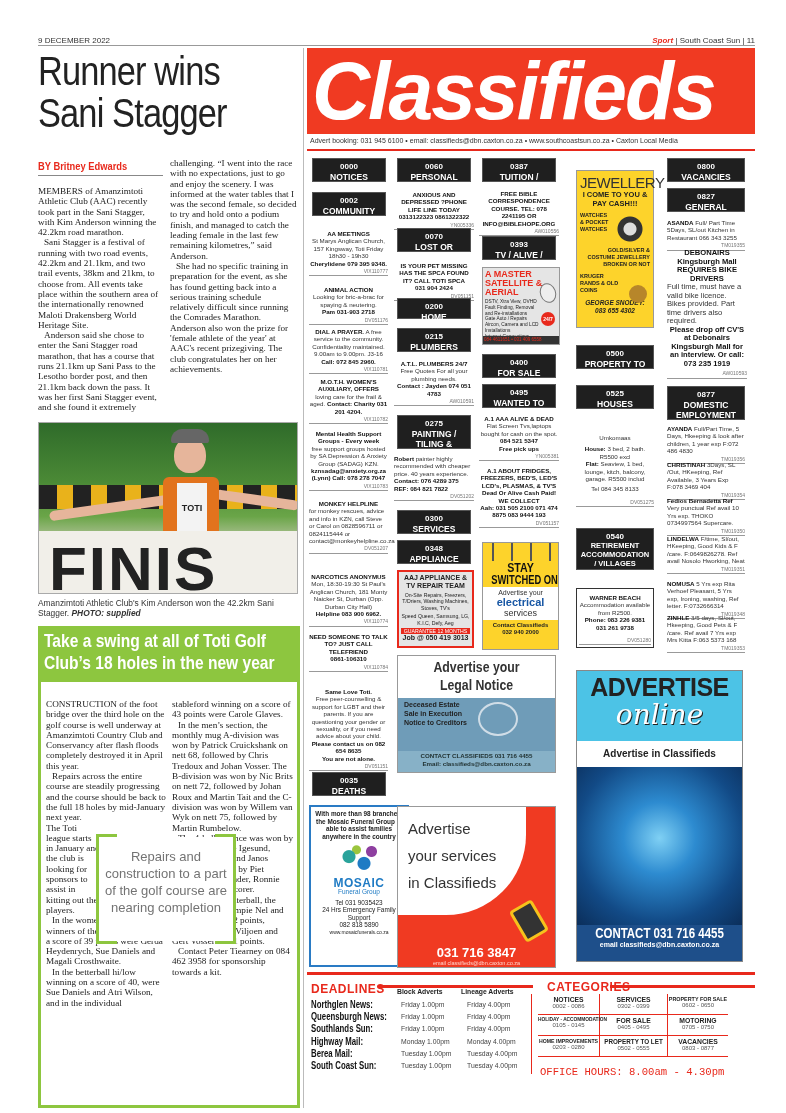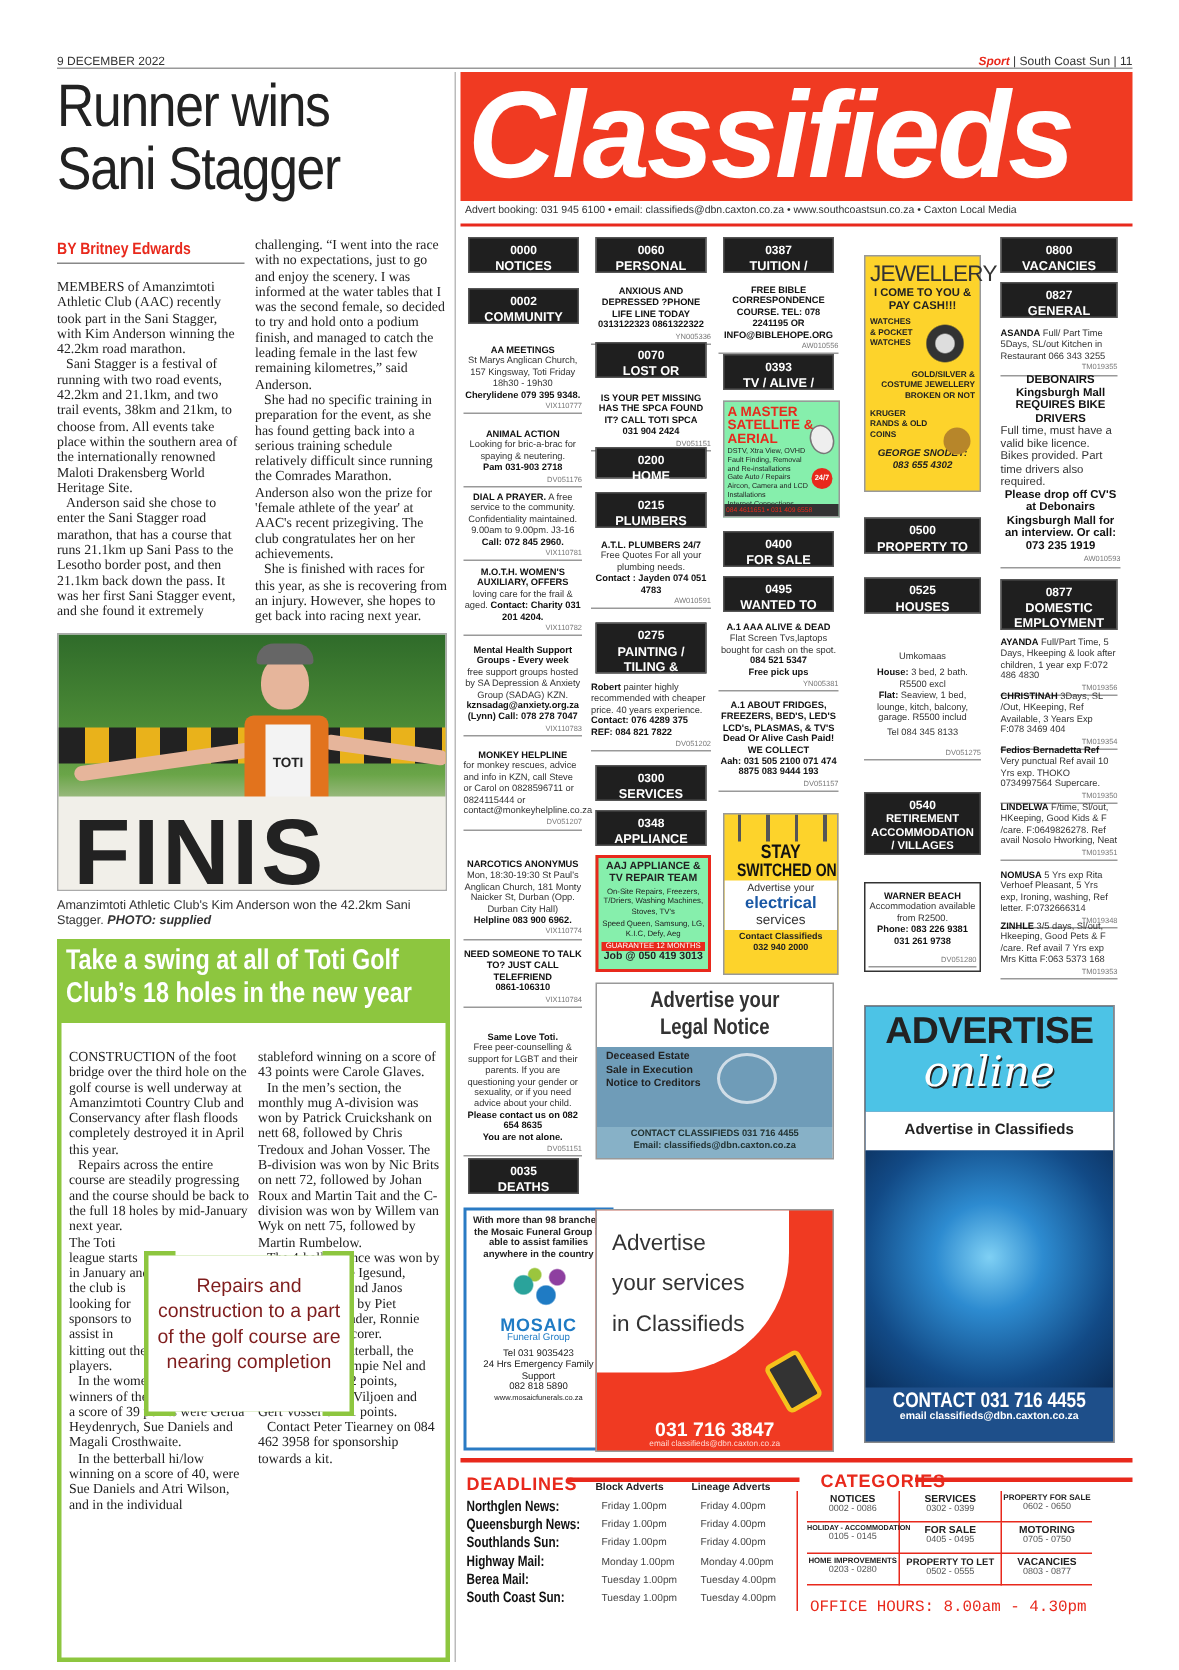--- a/index.html
+++ b/index.html
@@ -38,21 +38,21 @@
 #classhead{left:307px;top:48px;width:448px;height:86px;background:#f03a22}
 #classtitle{left:312px;top:44px;font-size:82px;font-weight:bold;font-style:italic;color:#fff;letter-spacing:-2px;transform:scaleX(0.98);transform-origin:left top;font-family:"Liberation Sans",sans-serif}
 #advline{left:310px;top:137px;width:445px;font-size:7px;color:#333;white-space:nowrap}
 #redrule{left:307px;top:149px;width:448px;height:2px;background:#e8291c}
 .cat{position:absolute;background:#1f1f1f;color:#fff;text-align:center;font-size:8.5px;line-height:10px;font-weight:bold;padding:3px 2px;border:1px solid #555}
 .cat .num{display:block;font-size:8px}
 .ad{position:absolute;font-size:6.2px;line-height:7.4px;text-align:center;color:#333}
 .ad b{color:#111}
 .ad .ref{display:block;text-align:right;font-size:5px;color:#777;border-bottom:1px solid #999;margin-top:1px}
 .adl{text-align:left}
-.yellowad{position:absolute;background:#86efac;border:1px solid #999}
+.yellowad{position:absolute;background:#e5e5e5;border:1px solid #999}
 #deadrule{left:307px;top:972px;width:448px;height:3px;background:#e8291c}
 #deadtitle{left:311px;top:982px;font-size:12px;font-weight:bold;color:#e8291c;letter-spacing:0.5px}
 #deadline-rule{left:378px;top:985px;width:155px;height:3px;background:#e8291c}
 #cattitle{left:547px;top:980px;font-size:12px;font-weight:bold;color:#e8291c;letter-spacing:0.5px}
 #cat-rule{left:610px;top:985px;width:145px;height:3px;background:#e8291c}
 .dl-table{left:311px;top:993px;width:222px;font-size:7px}
 .dl-row{display:flex;height:12.3px;align-items:center}
 .dl-name{width:90px;font-size:10px;font-weight:bold;color:#111;transform:scaleX(0.78);transform-origin:left;white-space:nowrap}
 .dl-c{width:66px;font-size:6.8px;color:#444}
 #cat-sep{left:531px;top:994px;width:1px;height:80px;background:#e8291c}
@@ -79,21 +79,20 @@
 <div class="abs" id="byline-rule"></div>
 
 <div class="abs col-text" id="art1a">
   <p class="first">MEMBERS of Amanzimtoti Athletic Club (AAC) recently took part in the Sani Stagger, with Kim Anderson winning the 42.2km road marathon.</p>
   <p>Sani Stagger is a festival of running with two road events, 42.2km and 21.1km, and two trail events, 38km and 21km, to choose from. All events take place within the southern area of the internationally renowned Maloti Drakensberg World Heritage Site.</p>
   <p>Anderson said she chose to enter the Sani Stagger road marathon, that has a course that runs 21.1km up Sani Pass to the Lesotho border post, and then 21.1km back down the pass. It was her first Sani Stagger event, and she found it extremely</p>
 </div>
 <div class="abs col-text" id="art1b">
   <p class="first">challenging. “I went into the race with no expectations, just to go and enjoy the scenery. I was informed at the water tables that I was the second female, so decided to try and hold onto a podium finish, and managed to catch the leading female in the last few remaining kilometres,” said Anderson.</p>
   <p>She had no specific training in preparation for the event, as she has found getting back into a serious training schedule relatively difficult since running the Comrades Marathon. Anderson also won the prize for 'female athlete of the year' at AAC's recent prizegiving. The club congratulates her on her achievements.</p>
-  <p>She is finished with races for this year, as she is recovering from an injury. However, she hopes to get back into racing next year.</p>
 </div>
 
 <div class="abs" id="photo">
   <div class="barrier"></div>
   <div class="armL"></div>
   <div class="armR"></div>
   <div class="vest"></div>
   <div class="vest-inner">
       <span style="display:block;font-size:9px;font-weight:bold;color:#222;text-align:center;margin-top:20px">TOTI</span>
     </div>
@@ -117,21 +116,21 @@
   <p>In the betterball hi/low winning on a score of 40, were Sue Daniels and Atri Wilson, and in the individual</p>
 </div>
 <div class="abs col-text" id="golf-b">
   <p class="first">stableford winning on a score of 43 points were Carole Glaves.</p>
   <p style="padding-left:0;">In the men’s section, the monthly mug A-division was won by Patrick Cruickshank on nett 68, followed by Chris Tredoux and Johan Vosser. The B-division was won by Nic Brits on nett 72, followed by Johan Roux and Martin Tait and the C-division was won by Willem van Wyk on nett 75, followed by Martin Rumbelow.</p>
   <p>The 4-ball alliance was won by Les Brown, Mike Igesund, Malcolm James and Janos Molnar, followed by Piet Carstens, Ian Bender, Ronnie Nair and Colin Scorer.</p>
   <p>In the 4-ball betterball, the winners were Wimpie Nel and Gert Vosser on 42 points, followed by Ben Viljoen and Gert Vosser on 41 points.</p>
   <p>Contact Peter Tiearney on 084 462 3958 for sponsorship towards a kit.</p>
 </div>
 <div class="abs" style="left:96px;top:834px;width:140px;height:110px;background:#fff;border:3px solid #8dc63f;border-top:3px solid #8dc63f;border-bottom:3px solid #8dc63f;clip-path:polygon(0 0,15% 0,15% 3px,85% 3px,85% 0,100% 0,100% 100%,85% 100%,85% calc(100% - 3px),15% calc(100% - 3px),15% 100%,0 100%)"></div>
-<div class="abs" style="left:100px;top:848px;width:132px;text-align:center;font-size:13px;line-height:17px;color:#7f1d1d">Repairs and construction to a part of the golf course are nearing completion</div>
+<div class="abs" style="left:100px;top:848px;width:132px;text-align:center;font-size:13px;line-height:17px;color:#737373">Repairs and construction to a part of the golf course are nearing completion</div>
 
 <div class="abs" id="vsep"></div>
 
 <div class="abs" id="classhead"></div>
 <div class="abs" id="classtitle">Classifieds</div>
 <div class="abs" id="advline">Advert booking: 031 945 6100 • email: classifieds@dbn.caxton.co.za • www.southcoastsun.co.za • Caxton Local Media</div>
 <div class="abs" id="redrule"></div>
 
 <div class="cat" style="left:312px;top:158px;width:74px;height:24px"><span class="num">0000</span><span>NOTICES</span></div>
 <div class="cat" style="left:312px;top:192px;width:74px;height:24px"><span class="num">0002</span><span>COMMUNITY CARE</span></div>

